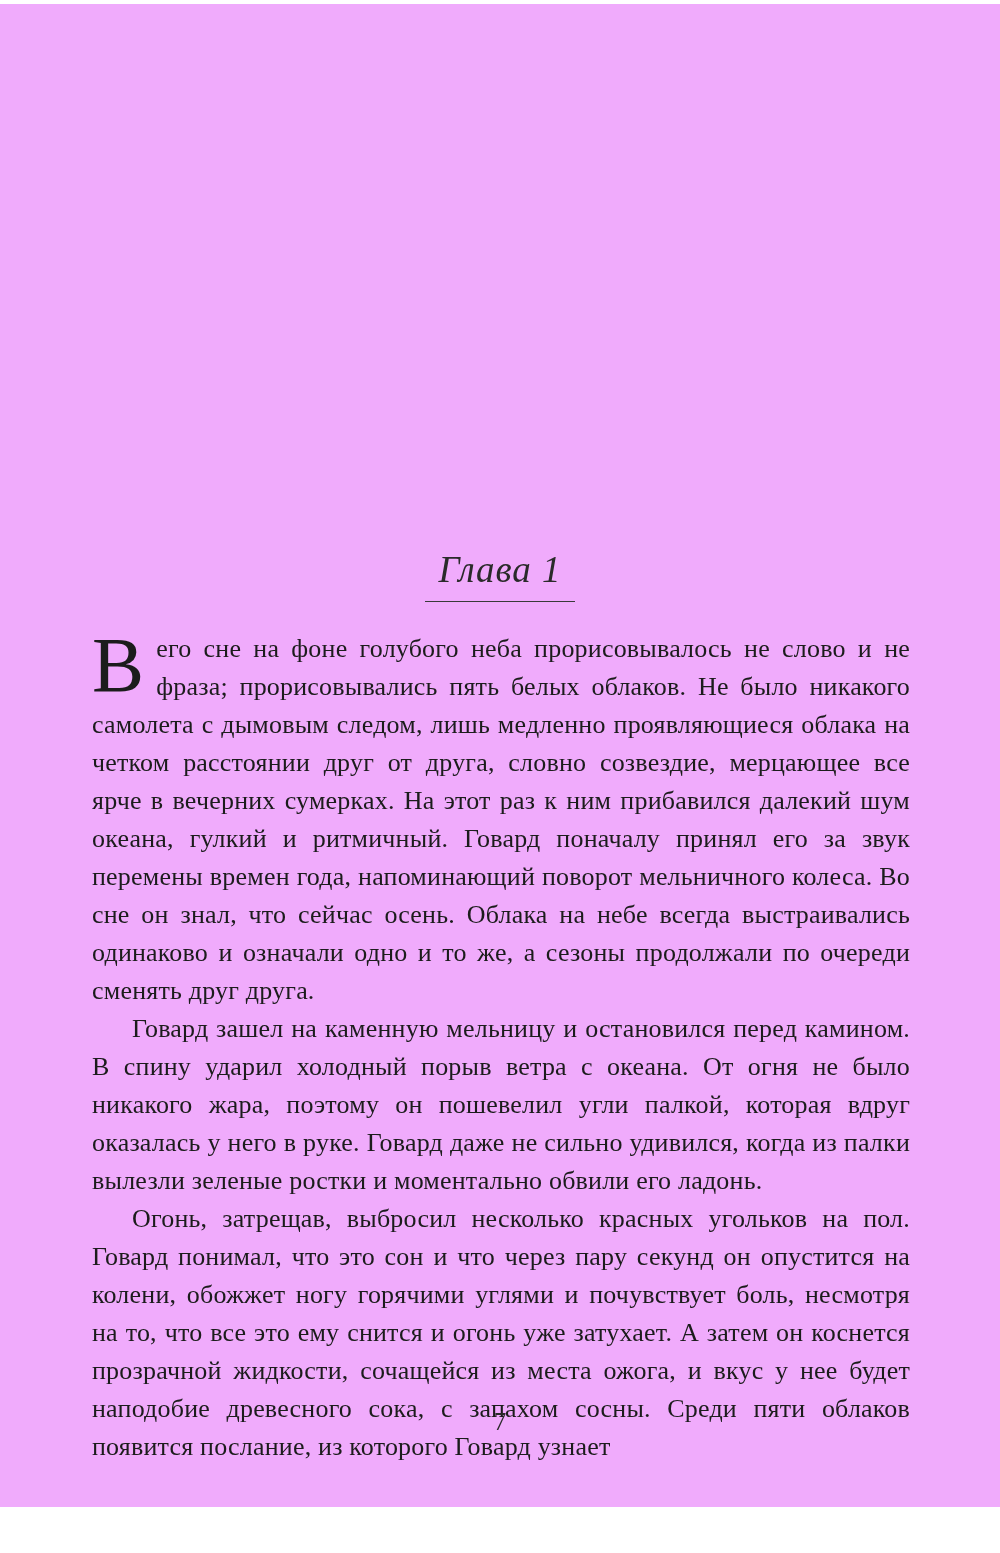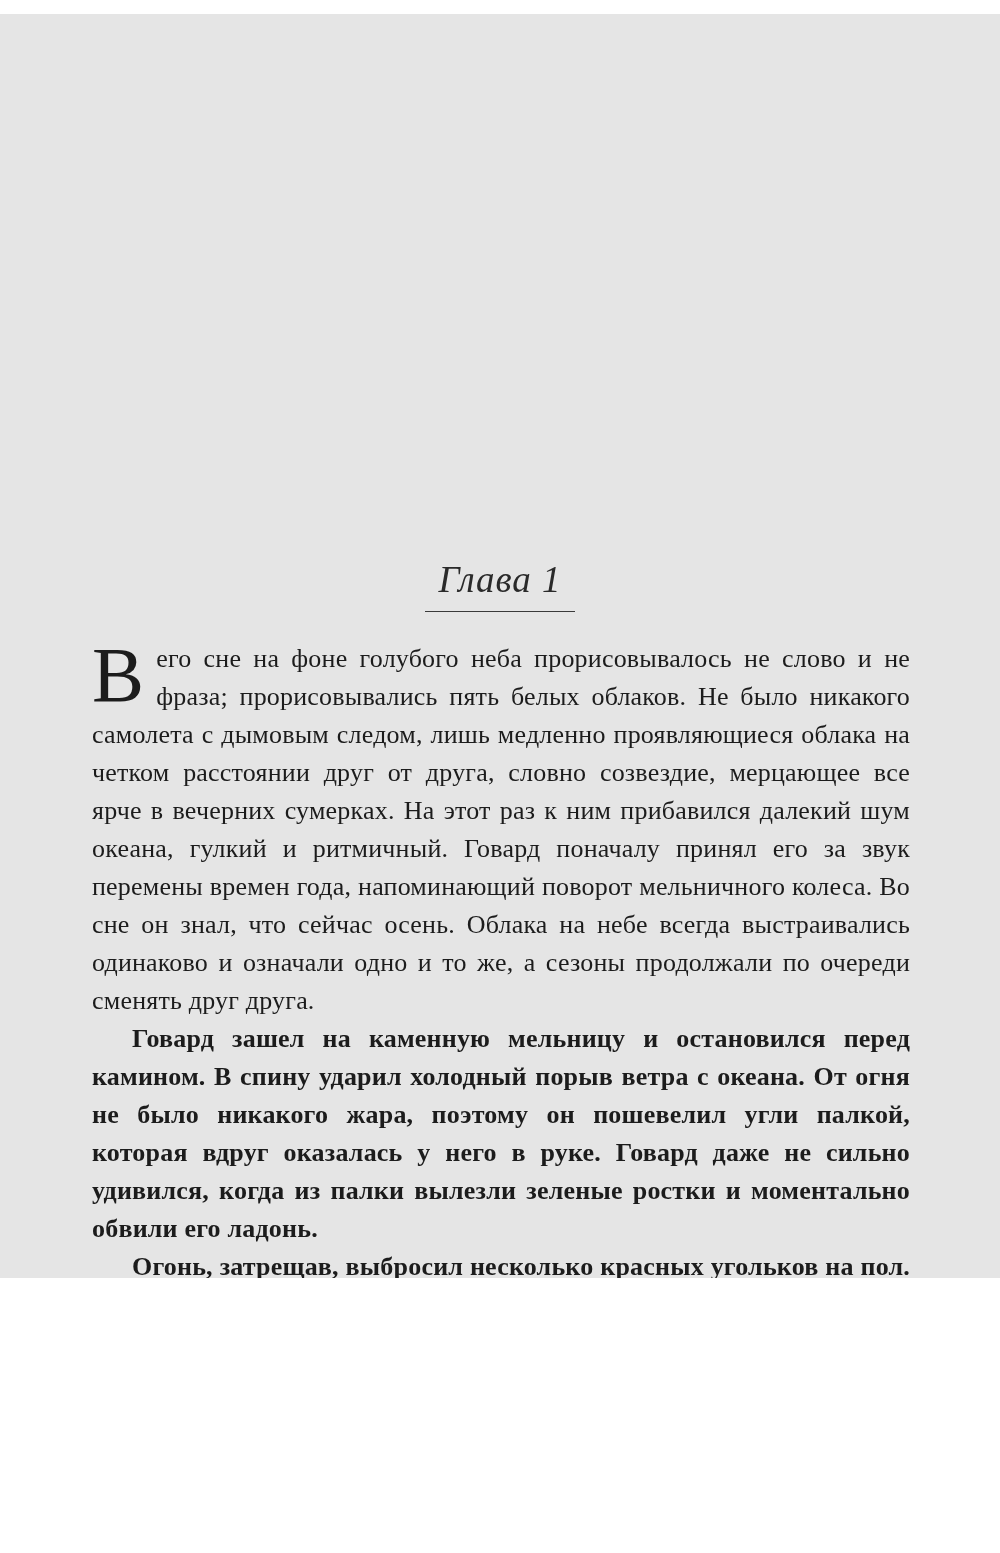--- a/index.html
+++ b/index.html
@@ -3,23 +3,23 @@
 <meta charset="utf-8">
 <style>
   * { margin: 0; padding: 0; box-sizing: border-box; }
   html, body {
     background: #ffffff;
     font-family: "Liberation Serif", "DejaVu Serif", serif;
   }
   .page {
     position: relative;
     width: 1000px;
-    height: 1264px;
-    margin: 14px auto;
-    background: #e5e5e5;
+    height: 1503px;
+    margin: 4px auto;
+    background: #f0abfc;
     color: #1c1c1c;
     overflow: hidden;
   }
   .chapter-heading {
     position: absolute;
     top: 545px;
     left: 0;
     width: 100%;
     text-align: center;
   }
@@ -44,21 +44,21 @@
     width: 818px;
     font-size: 26px;
     line-height: 38px;
     text-align: justify;
     color: #1c1c1c;
     letter-spacing: 0.2px;
     hyphens: auto;
     -webkit-hyphens: auto;
   }
   .para { margin: 0; }
-  .para.indent { text-indent: 40px; font-weight: bold; }
+  .para.indent { text-indent: 40px; }
   .drop-cap {
     float: left;
     font-size: 78px;
     line-height: 62px;
     padding: 4px 12px 0 0;
     color: #1c1c1c;
   }
   .page-number {
     position: absolute;
     top: 1404px;

